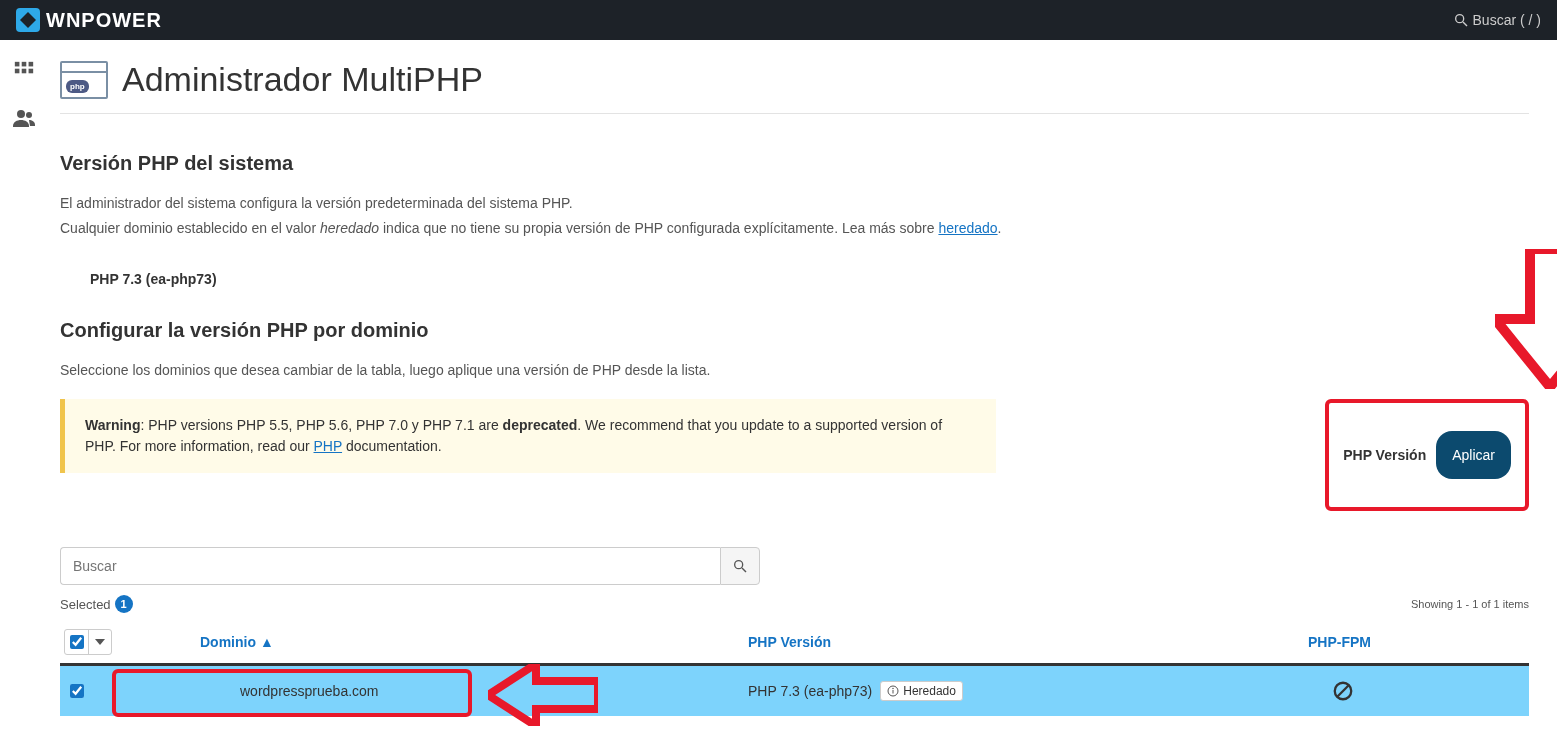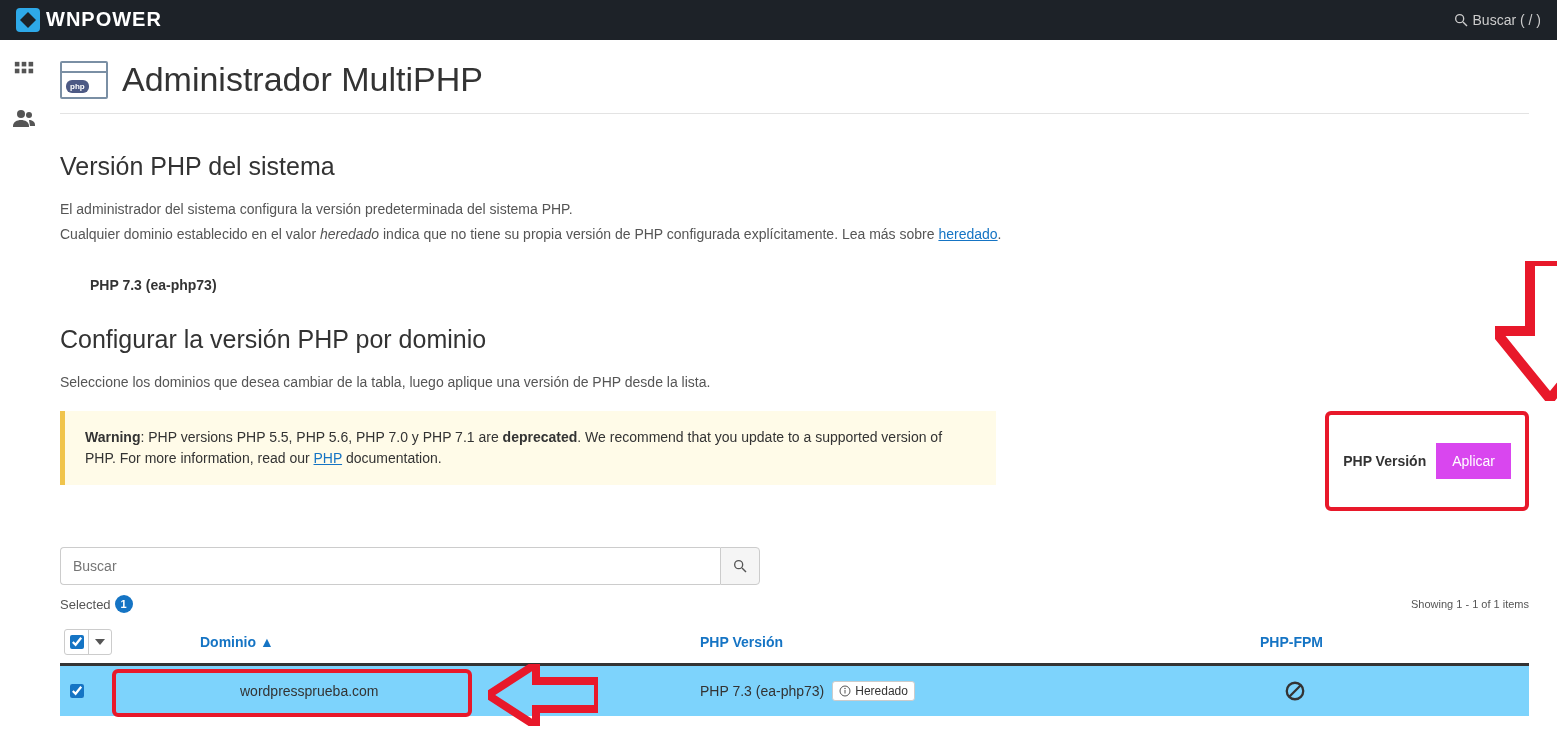--- a/index.html
+++ b/index.html
@@ -13,20 +13,21 @@
 .topbar {
   height: 40px;
   background: #1d2228;
   display: flex;
   align-items: center;
   padding: 0 16px;
   color: #fff;
 }
 .logo {
   display: flex;
+  align-items: center;
   gap: 6px;
   font-weight: 600;
   letter-spacing: 1px;
   font-size: 20px;
   color: #fff;
 }
 .logo-icon {
   width: 24px;
   height: 24px;
   background: #2ea9e8;
@@ -101,22 +102,22 @@
   margin: 0 0 4px 4px;
   font-weight: bold;
 }
 .page-title {
   font-size: 34px;
   font-weight: 400;
   color: #333;
 }
 
 h2.section {
-  font-size: 25px;
-  font-weight: 400;
+  font-size: 20px;
+  font-weight: 700;
   color: #333;
   margin-bottom: 18px;
 }
 .desc {
   color: #555;
   line-height: 1.5;
   margin-bottom: 4px;
 }
 .desc em { font-style: italic; }
 .link { color: #1574c4; text-decoration: underline; cursor: pointer; }
@@ -157,25 +158,25 @@
 .phpver-label { font-weight: 600; color: #333; }
 .phpver-select {
   height: 34px;
   padding: 4px 8px;
   border: 1px solid #ccc;
   border-radius: 4px;
   font-size: 14px;
   width: 198px;
 }
 .apply-btn {
-  background: #d946ef;
+  background: #0c4a6e;
   color: #fff;
   border: none;
-  padding: 10px 16px;
-  border-radius: 0;
+  padding: 16px 16px;
+  border-radius: 16px;
   cursor: pointer;
   font-size: 14px;
 }
 .red-arrow-down {
   position: absolute;
   left: 170px;
   top: -150px;
 }
 
 .searchbar {
@@ -260,21 +261,21 @@
   display: flex;
   align-items: center;
   justify-content: center;
   cursor: pointer;
 }
 .th {
   font-weight: 700;
   color: #1574c4;
   cursor: pointer;
 }
-.col-domain { width: 500px; }
+.col-domain { width: 548px; }
 .col-ver { width: 560px; color:#1574c4; }
 .col-fpm { flex: 1; }
 
 .tbody-row {
   display: flex;
   align-items: center;
   background: #7dd3fc;
   padding: 14px 0;
   position: relative;
 }

